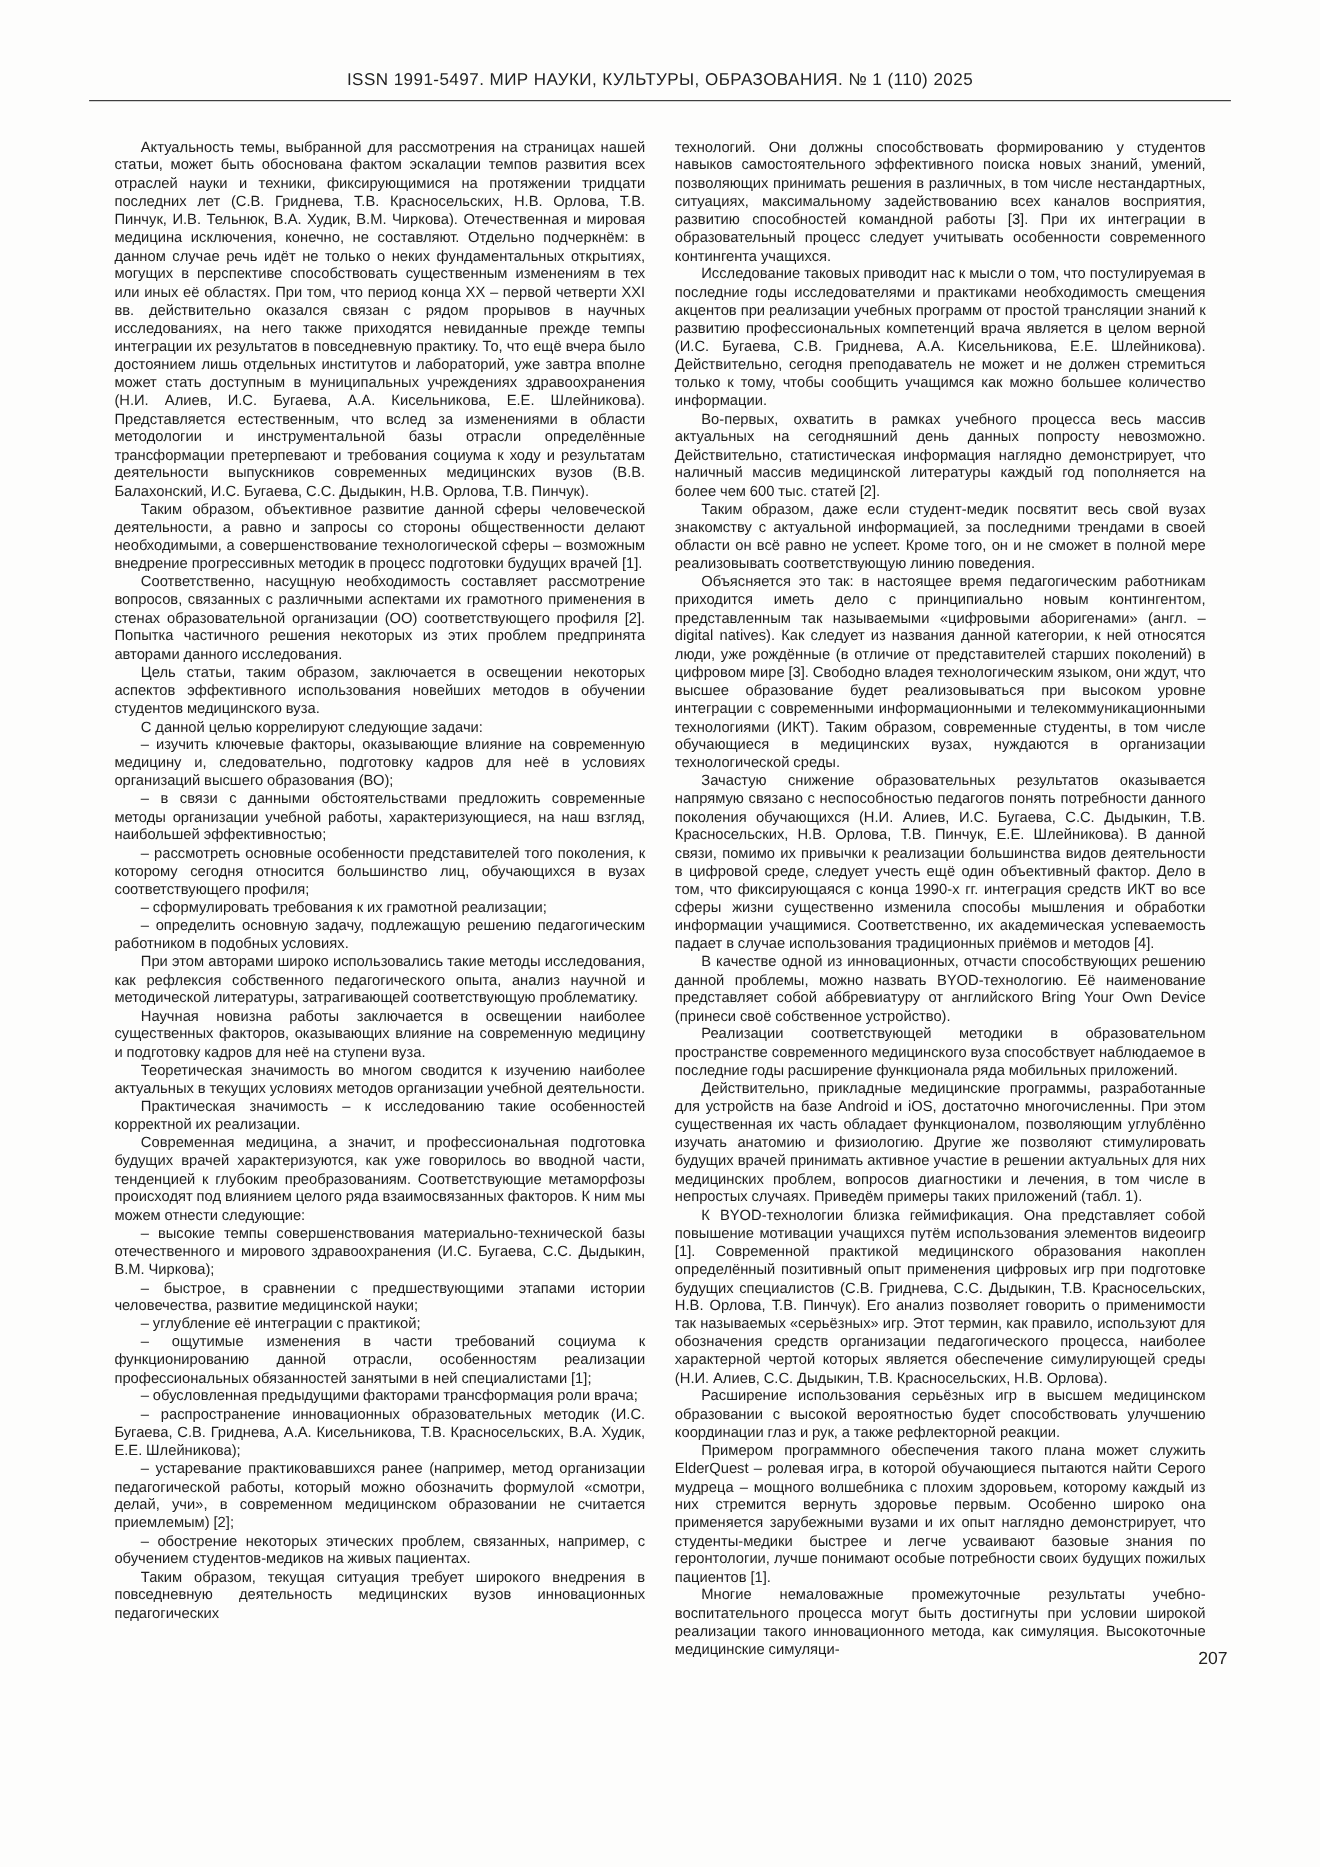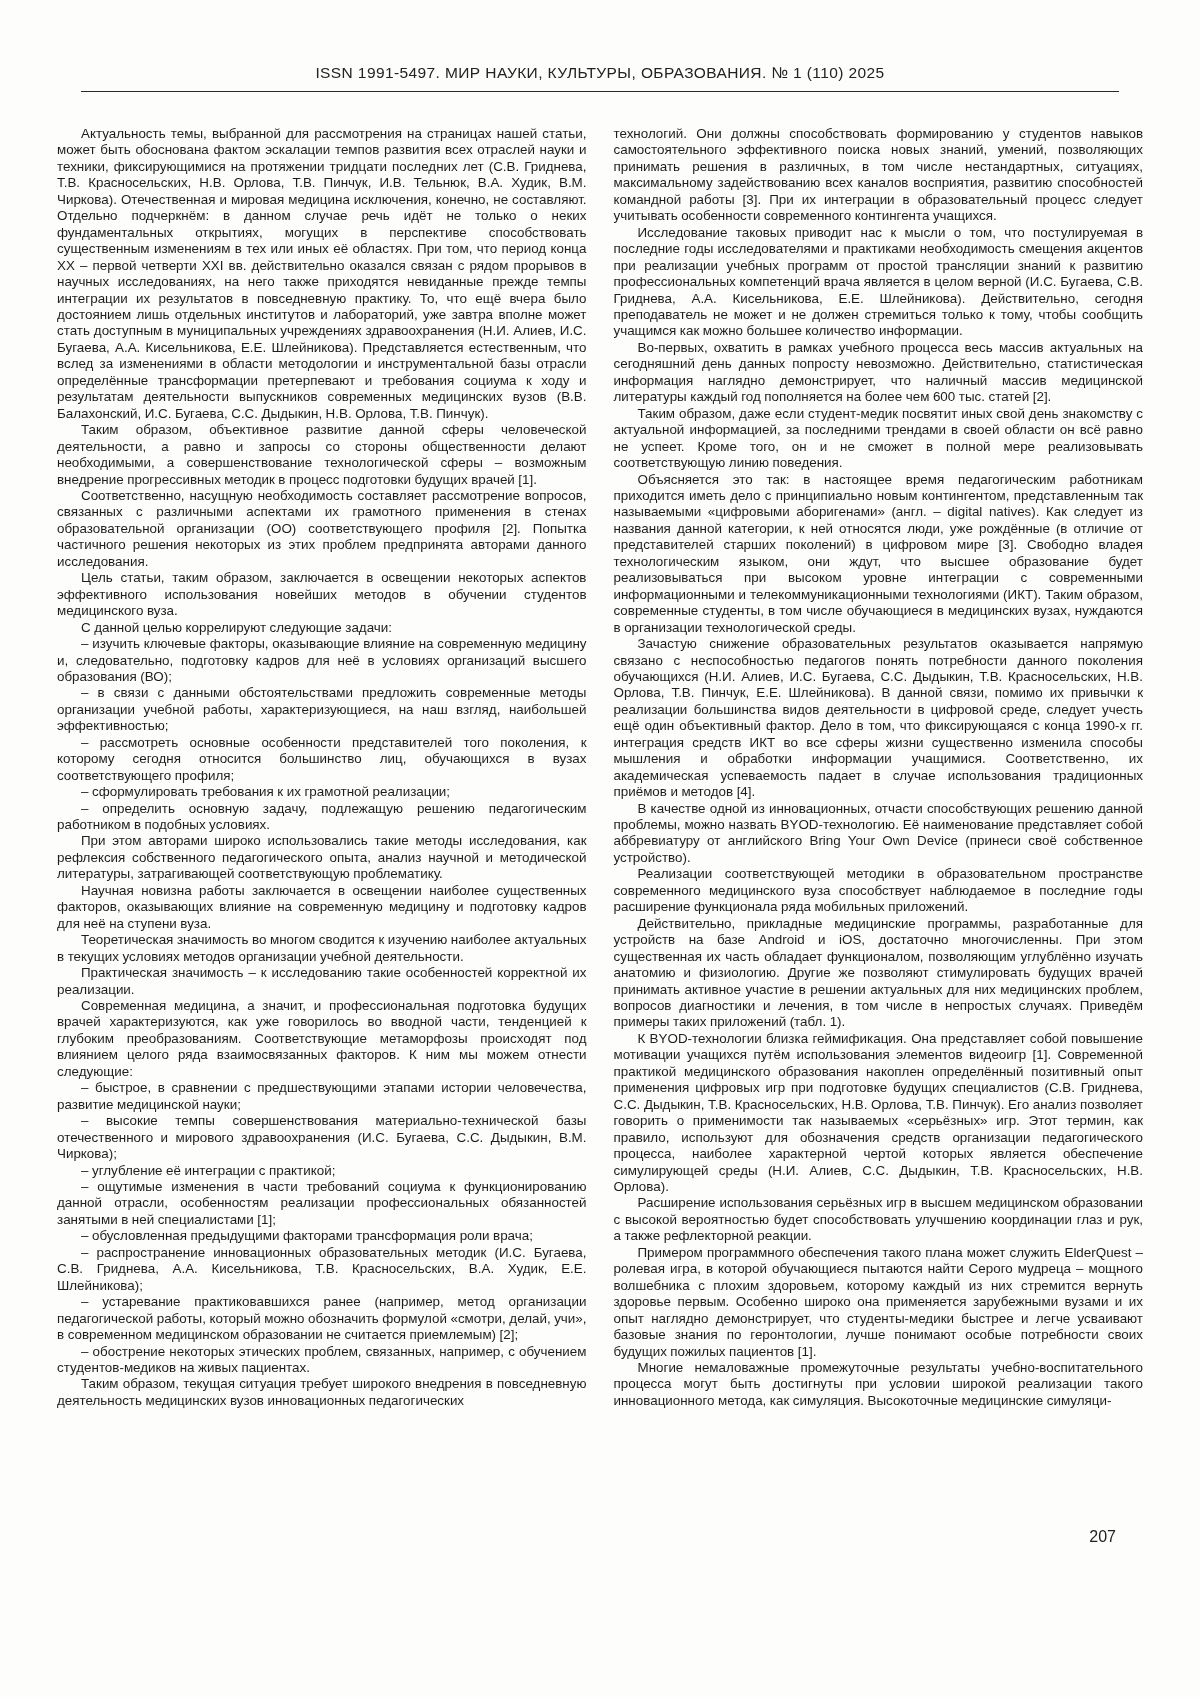--- a/index.html
+++ b/index.html
@@ -28,21 +28,21 @@
   }
   .header-rule {
     width: 1038px;
     margin: 9px auto 0 auto;
     border-top: 1.6px solid #2a2a2a;
     height: 0;
   }
   .columns {
     display: flex;
     gap: 27px;
-    padding: 0 57px;
+    padding: 0 104px;
     margin-top: 34px;
   }
   .col {
     flex: 1 1 0;
     min-width: 0;
   }
   p.para {
     margin: 0;
     font-size: 13.4px;
     line-height: 16.45px;
@@ -53,21 +53,20 @@
   }
   p.para.continuation {
     text-indent: 0;
   }
   .page-number {
     position: absolute;
     top: 1500px;
     right: 84px;
     font-size: 16px;
     color: #222;
-    margin-top: 28px;
   }
 </style>
 </head>
 <body>
 
 <div class="page">
 
   <header class="page-header">
     <div class="journal-line">ISSN 1991-5497. МИР НАУКИ, КУЛЬТУРЫ, ОБРАЗОВАНИЯ.  № 1 (110) 2025</div>
     <div class="header-rule"></div>
@@ -84,36 +83,36 @@
       <p class="para">–  изучить ключевые факторы, оказывающие влияние на современную медицину и, следовательно, подготовку кадров для неё в условиях организаций высшего образования (ВО);</p>
       <p class="para">–  в связи с данными обстоятельствами предложить современные методы организации учебной работы, характеризующиеся, на наш взгляд, наибольшей эффективностью;</p>
       <p class="para">–  рассмотреть основные особенности представителей того поколения, к которому сегодня относится большинство лиц, обучающихся в вузах соответствующего профиля;</p>
       <p class="para">–  сформулировать требования к их грамотной реализации;</p>
       <p class="para">–  определить основную задачу, подлежащую решению педагогическим работником в подобных условиях.</p>
       <p class="para">При этом авторами широко использовались такие методы исследования, как рефлексия собственного педагогического опыта, анализ научной и методической литературы, затрагивающей соответствующую проблематику.</p>
       <p class="para">Научная новизна работы заключается в освещении наиболее существенных факторов, оказывающих влияние на современную медицину и подготовку кадров для неё на ступени вуза.</p>
       <p class="para">Теоретическая значимость во многом сводится к изучению наиболее актуальных в текущих условиях методов организации учебной деятельности.</p>
       <p class="para">Практическая значимость – к исследованию такие особенностей корректной их реализации.</p>
       <p class="para">Современная медицина, а значит, и профессиональная подготовка будущих врачей характеризуются, как уже говорилось во вводной части, тенденцией к глубоким преобразованиям. Соответствующие метаморфозы происходят под влиянием целого ряда взаимосвязанных факторов. К ним мы можем отнести следующие:</p>
+      <p class="para">–  высокие темпы совершенствования материально-технической базы отечественного и мирового здравоохранения (И.С. Бугаева, С.С. Дыдыкин, В.М. Чиркова);</p>
       <p class="para">–  быстрое, в сравнении с предшествующими этапами истории человечества, развитие медицинской науки;</p>
-      <p class="para">–  высокие темпы совершенствования материально-технической базы отечественного и мирового здравоохранения (И.С. Бугаева, С.С. Дыдыкин, В.М. Чиркова);</p>
       <p class="para">–  углубление её интеграции с практикой;</p>
       <p class="para">–  ощутимые изменения в части требований социума к функционированию данной отрасли, особенностям реализации профессиональных обязанностей занятыми в ней специалистами [1];</p>
       <p class="para">–  обусловленная предыдущими факторами трансформация роли врача;</p>
       <p class="para">–  распространение инновационных образовательных методик (И.С. Бугаева, С.В. Гриднева, А.А. Кисельникова, Т.В. Красносельских, В.А. Худик, Е.Е. Шлейникова);</p>
       <p class="para">–  устаревание практиковавшихся ранее (например, метод организации педагогической работы, который можно обозначить формулой «смотри, делай, учи», в современном медицинском образовании не считается приемлемым) [2];</p>
       <p class="para">–  обострение некоторых этических проблем, связанных, например, с обучением студентов-медиков на живых пациентах.</p>
       <p class="para">Таким образом, текущая ситуация требует широкого внедрения в повседневную деятельность медицинских вузов инновационных педагогических</p>
     </div>
 
     <div class="col">
       <p class="para continuation">технологий. Они должны способствовать формированию у студентов навыков самостоятельного эффективного поиска новых знаний, умений, позволяющих принимать решения в различных, в том числе нестандартных, ситуациях, максимальному задействованию всех каналов восприятия, развитию способностей командной работы [3]. При их интеграции в образовательный процесс следует учитывать особенности современного контингента учащихся.</p>
       <p class="para">Исследование таковых приводит нас к мысли о том, что постулируемая в последние годы исследователями и практиками необходимость смещения акцентов при реализации учебных программ от простой трансляции знаний к развитию профессиональных компетенций врача является в целом верной (И.С. Бугаева, С.В. Гриднева, А.А. Кисельникова, Е.Е. Шлейникова). Действительно, сегодня преподаватель не может и не должен стремиться только к тому, чтобы сообщить учащимся как можно большее количество информации.</p>
       <p class="para">Во-первых, охватить в рамках учебного процесса весь массив актуальных на сегодняшний день данных попросту невозможно. Действительно, статистическая информация наглядно демонстрирует, что наличный массив медицинской литературы каждый год пополняется на более чем 600 тыс. статей [2].</p>
-      <p class="para">Таким образом, даже если студент-медик посвятит иных свой день знакомству с актуальной информацией, за последними трендами в своей области он всё равно не успеет. Кроме того, он и не сможет в полной мере реализовывать соответствующую линию поведения.</p>
+      <p class="para">Таким образом, даже если студент-медик посвятит весь свой вузах знакомству с актуальной информацией, за последними трендами в своей области он всё равно не успеет. Кроме того, он и не сможет в полной мере реализовывать соответствующую линию поведения.</p>
       <p class="para">Объясняется это так: в настоящее время педагогическим работникам приходится иметь дело с принципиально новым контингентом, представленным так называемыми «цифровыми аборигенами» (англ. – digital natives). Как следует из названия данной категории, к ней относятся люди, уже рождённые (в отличие от представителей старших поколений) в цифровом мире [3]. Свободно владея технологическим языком, они ждут, что высшее образование будет реализовываться при высоком уровне интеграции с современными информационными и телекоммуникационными технологиями (ИКТ). Таким образом, современные студенты, в том числе обучающиеся в медицинских вузах, нуждаются в организации технологической среды.</p>
       <p class="para">Зачастую снижение образовательных результатов оказывается напрямую связано с неспособностью педагогов понять потребности данного поколения обучающихся (Н.И. Алиев, И.С. Бугаева, С.С. Дыдыкин, Т.В. Красносельских, Н.В. Орлова, Т.В. Пинчук, Е.Е. Шлейникова). В данной связи, помимо их привычки к реализации большинства видов деятельности в цифровой среде, следует учесть ещё один объективный фактор. Дело в том, что фиксирующаяся с конца 1990-х гг. интеграция средств ИКТ во все сферы жизни существенно изменила способы мышления и обработки информации учащимися. Соответственно, их академическая успеваемость падает в случае использования традиционных приёмов и методов [4].</p>
       <p class="para">В качестве одной из инновационных, отчасти способствующих решению данной проблемы, можно назвать BYOD-технологию. Её наименование представляет собой аббревиатуру от английского Bring Your Own Device (принеси своё собственное устройство).</p>
       <p class="para">Реализации соответствующей методики в образовательном пространстве современного медицинского вуза способствует наблюдаемое в последние годы расширение функционала ряда мобильных приложений.</p>
       <p class="para">Действительно, прикладные медицинские программы, разработанные для устройств на базе Android и iOS, достаточно многочисленны. При этом существенная их часть обладает функционалом, позволяющим углублённо изучать анатомию и физиологию. Другие же позволяют стимулировать будущих врачей принимать активное участие в решении актуальных для них медицинских проблем, вопросов диагностики и лечения, в том числе в непростых случаях. Приведём примеры таких приложений (табл. 1).</p>
       <p class="para">К BYOD-технологии близка геймификация. Она представляет собой повышение мотивации учащихся путём использования элементов видеоигр [1]. Современной практикой медицинского образования накоплен определённый позитивный опыт применения цифровых игр при подготовке будущих специалистов (С.В. Гриднева, С.С. Дыдыкин, Т.В. Красносельских, Н.В. Орлова, Т.В. Пинчук). Его анализ позволяет говорить о применимости так называемых «серьёзных» игр. Этот термин, как правило, используют для обозначения средств организации педагогического процесса, наиболее характерной чертой которых является обеспечение симулирующей среды (Н.И. Алиев, С.С. Дыдыкин, Т.В. Красносельских, Н.В. Орлова).</p>
       <p class="para">Расширение использования серьёзных игр в высшем медицинском образовании с высокой вероятностью будет способствовать улучшению координации глаз и рук, а также рефлекторной реакции.</p>
       <p class="para">Примером программного обеспечения такого плана может служить ElderQuest – ролевая игра, в которой обучающиеся пытаются найти Серого мудреца – мощного волшебника с плохим здоровьем, которому каждый из них стремится вернуть здоровье первым. Особенно широко она применяется зарубежными вузами и их опыт наглядно демонстрирует, что студенты-медики быстрее и легче усваивают базовые знания по геронтологии, лучше понимают особые потребности своих будущих пожилых пациентов [1].</p>
       <p class="para">Многие немаловажные промежуточные результаты учебно-воспитательного процесса могут быть достигнуты при условии широкой реализации такого инновационного метода, как симуляция. Высокоточные медицинские симуляци-</p>
     </div>

